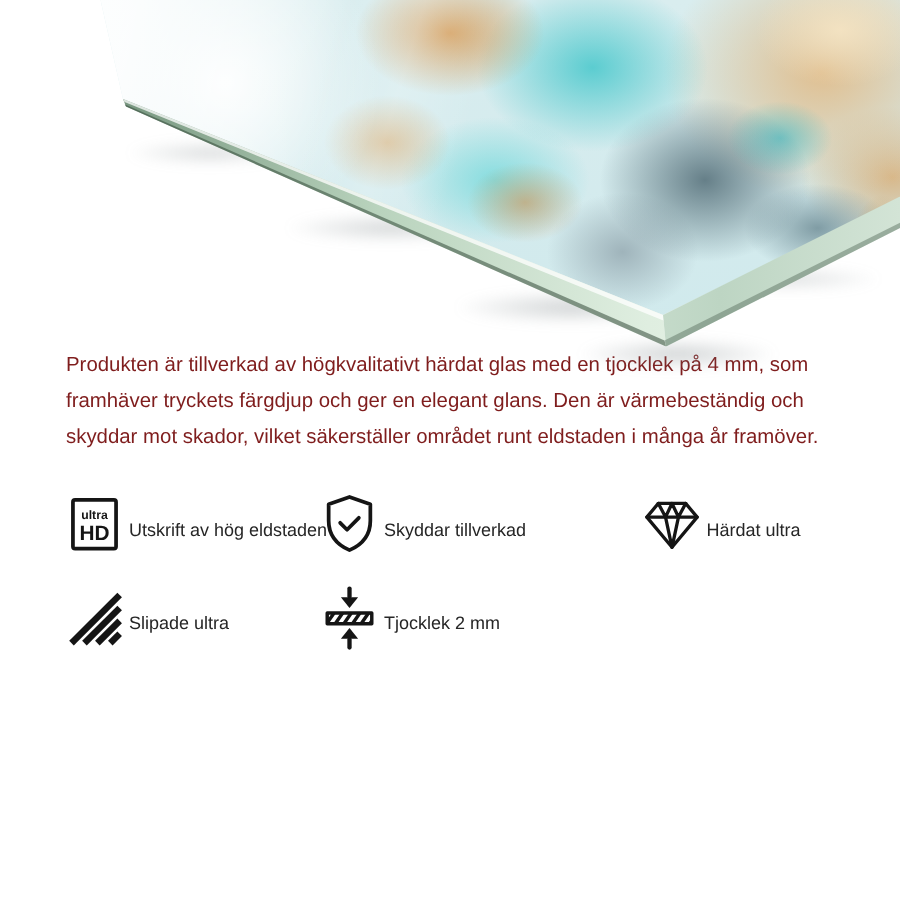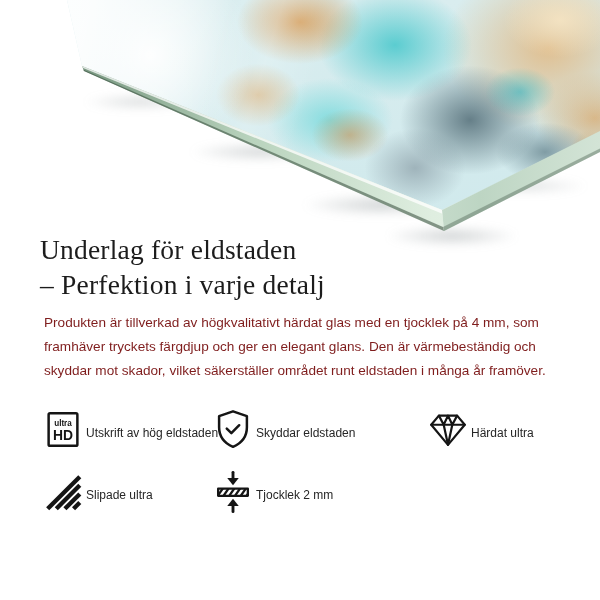--- a/index.html
+++ b/index.html
@@ -152,24 +152,20 @@
     <div class="glass-edge-right"></div>
     <div class="glass-edge-seam-right"></div>
     <div class="sparkle">
       <span class="ray-long"></span>
       <span class="ray-cross"></span>
       <span class="ray-faint"></span>
       <span class="glow"></span>
     </div>
   </section>
 
-  <h1>
-    <span>Underlag för eldstaden</span><br>
-    <span>– Perfektion i varje detalj</span>
-  </h1>
 
   <p class="intro">Produkten är tillverkad av högkvalitativt härdat glas med en tjocklek på 4 mm, som framhäver tryckets färgdjup och ger en elegant glans. Den är värmebeständig och skyddar mot skador, vilket säkerställer området runt eldstaden i många år framöver.</p>
 
   <div class="features">
 
 
     <div class="feature">
       <div class="icon-box">
         <svg width="46" height="46" viewBox="0 0 48 48">
           <rect class="icon-stroke" x="9" y="6.5" width="30" height="34" rx="1.5"></rect>
@@ -180,21 +176,21 @@
       <div class="feature-label">Utskrift av hög eldstaden</div>
     </div>
 
     <div class="feature">
       <div class="icon-box">
         <svg width="46" height="46" viewBox="0 0 48 48">
           <path class="icon-stroke" d="M24 4.5 L38.5 9.5 V21 C38.5 31.5 32 38 24 41.5 C16 38 9.5 31.5 9.5 21 V9.5 Z"></path>
           <path class="icon-stroke" d="M17.5 22.5 l4.8 4.8 L30.5 19"></path>
         </svg>
       </div>
-      <div class="feature-label">Skyddar eldstaden</div>
+      <div class="feature-label">Skyddar tillverkad</div>
     </div>
 
     <div class="feature">
       <div class="icon-box">
         <svg width="46" height="46" viewBox="0 0 48 48">
           <g class="icon-stroke" style="stroke-width:2.3">
             <path d="M14.5 9 H33.5 L41.5 18.5 L24 39.5 L6.5 18.5 Z"></path>
             <path d="M6.5 18.5 H41.5"></path>
             <path d="M14.5 9 L19.5 18.5 L24 9 L28.5 18.5 L33.5 9"></path>
             <path d="M19.5 18.5 L24 39.5 L28.5 18.5"></path>

